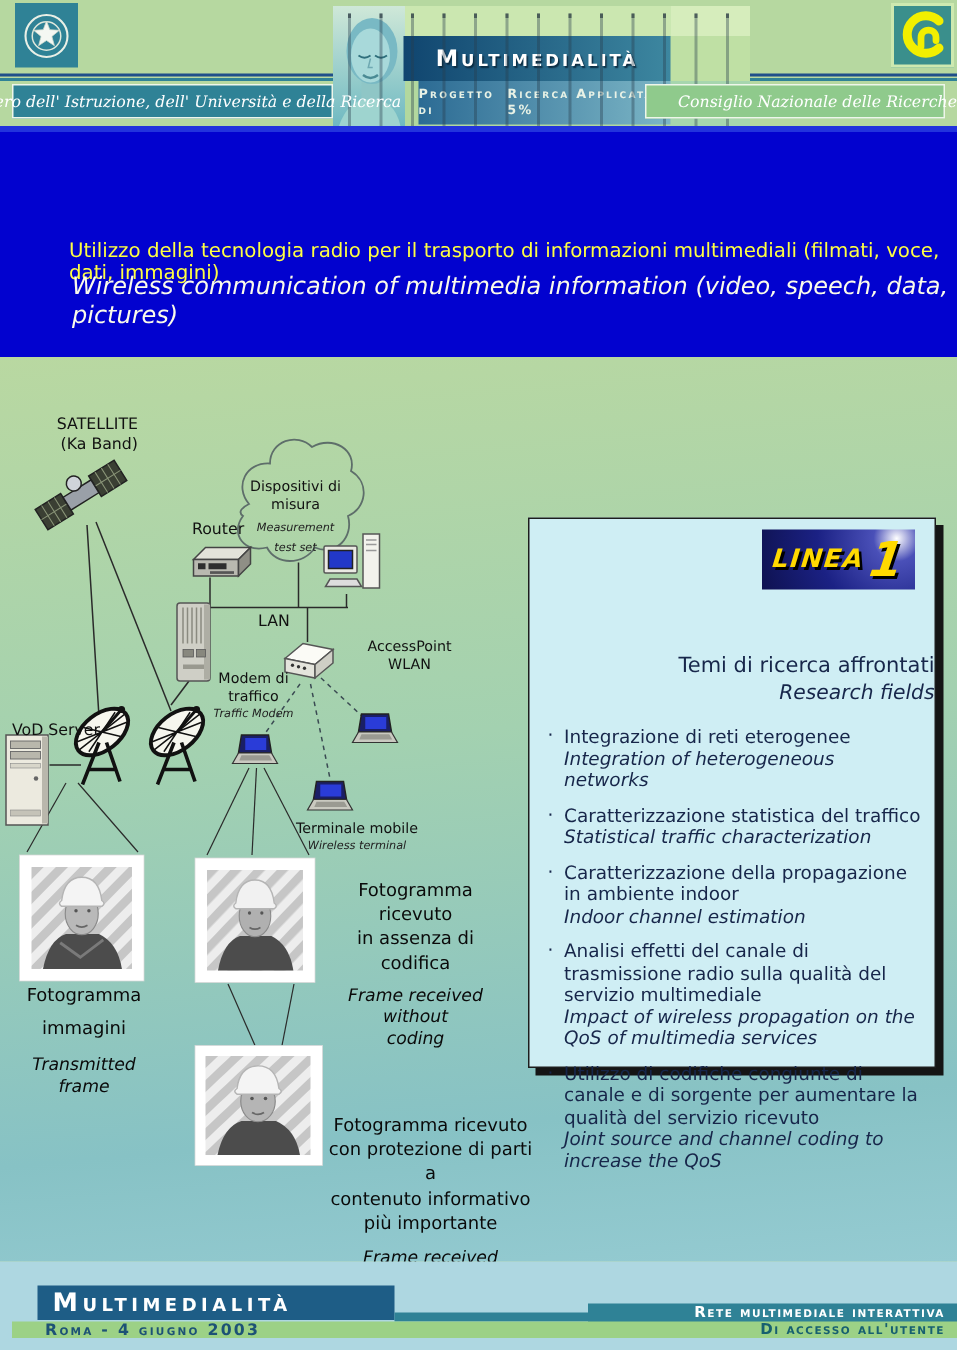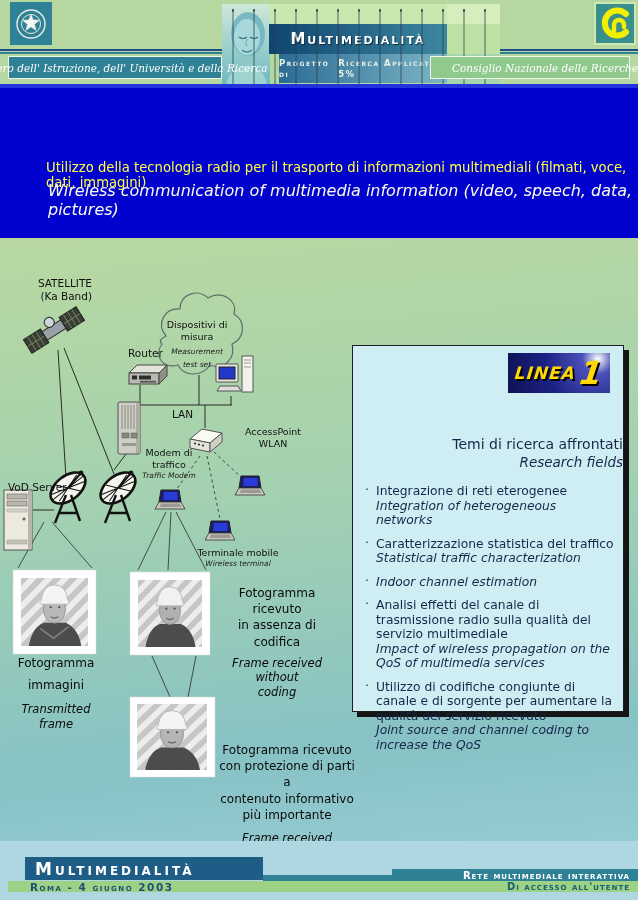--- a/index.html
+++ b/index.html
@@ -380,20 +380,21 @@
         <div class="it">Integrazione di reti eterogenee</div>
         <div class="en">Integration of heterogeneous networks</div>
       </li>
       <li>
         <span class="bullet">·</span>
         <div class="it">Caratterizzazione statistica del traffico</div>
         <div class="en">Statistical traffic characterization</div>
       </li>
       <li>
         <span class="bullet">·</span>
+        <div class="it">Caratterizzazione della propagazione in ambiente indoor</div>
         <div class="en">Indoor channel estimation</div>
       </li>
       <li>
         <span class="bullet">·</span>
         <div class="it">Analisi effetti del canale di trasmissione radio sulla qualità del servizio multimediale</div>
         <div class="en">Impact of wireless propagation on the QoS of multimedia services</div>
       </li>
       <li>
         <span class="bullet">·</span>
         <div class="it">Utilizzo di codifiche congiunte di canale e di sorgente per aumentare la qualità del servizio ricevuto</div>

